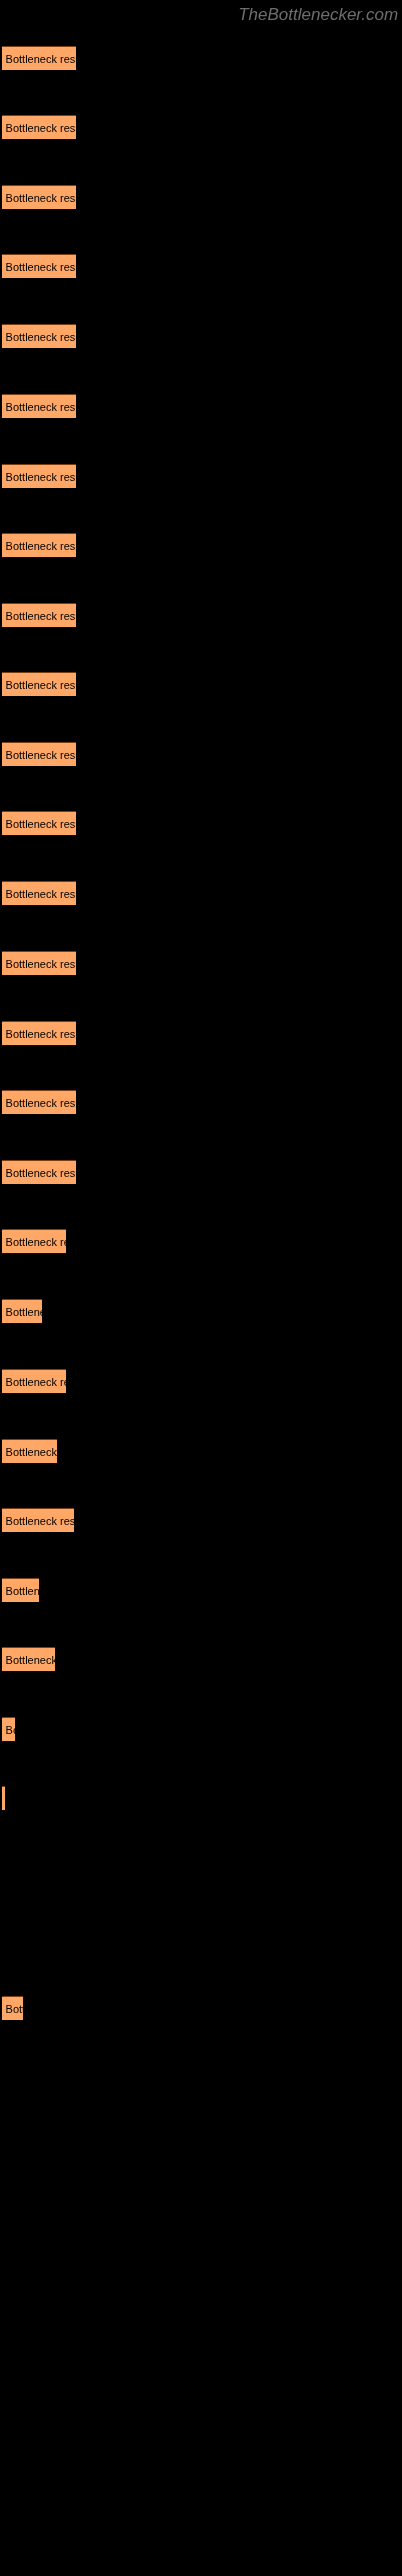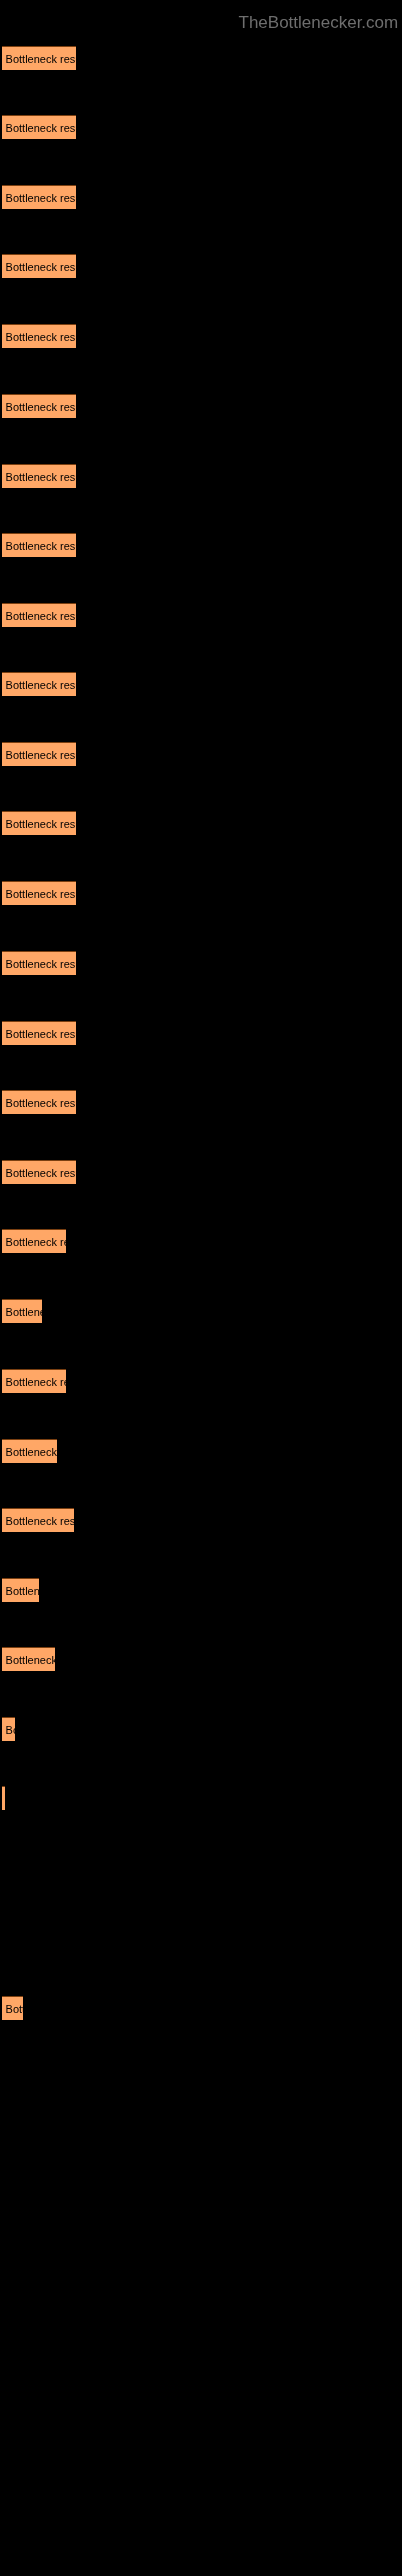--- a/index.html
+++ b/index.html
@@ -10,27 +10,28 @@
   body {
     width: 403px;
     height: 2576px;
     position: relative;
     font-family: "Liberation Sans", sans-serif;
     overflow: hidden;
   }
 
   .site-header {
     position: absolute;
-    top: 12px;
+    top: 4px;
     left: 0;
     width: 403px;
     height: 24px;
     text-align: right;
     padding-right: 4.8px;
     box-sizing: border-box;
+    font-style: italic;
   }
   .site-title {
     display: inline-block;
     color: #6e6e6e;
     font-size: 17px;
     line-height: 22.5px;
     letter-spacing: 0px;
     white-space: nowrap;
   }
 

